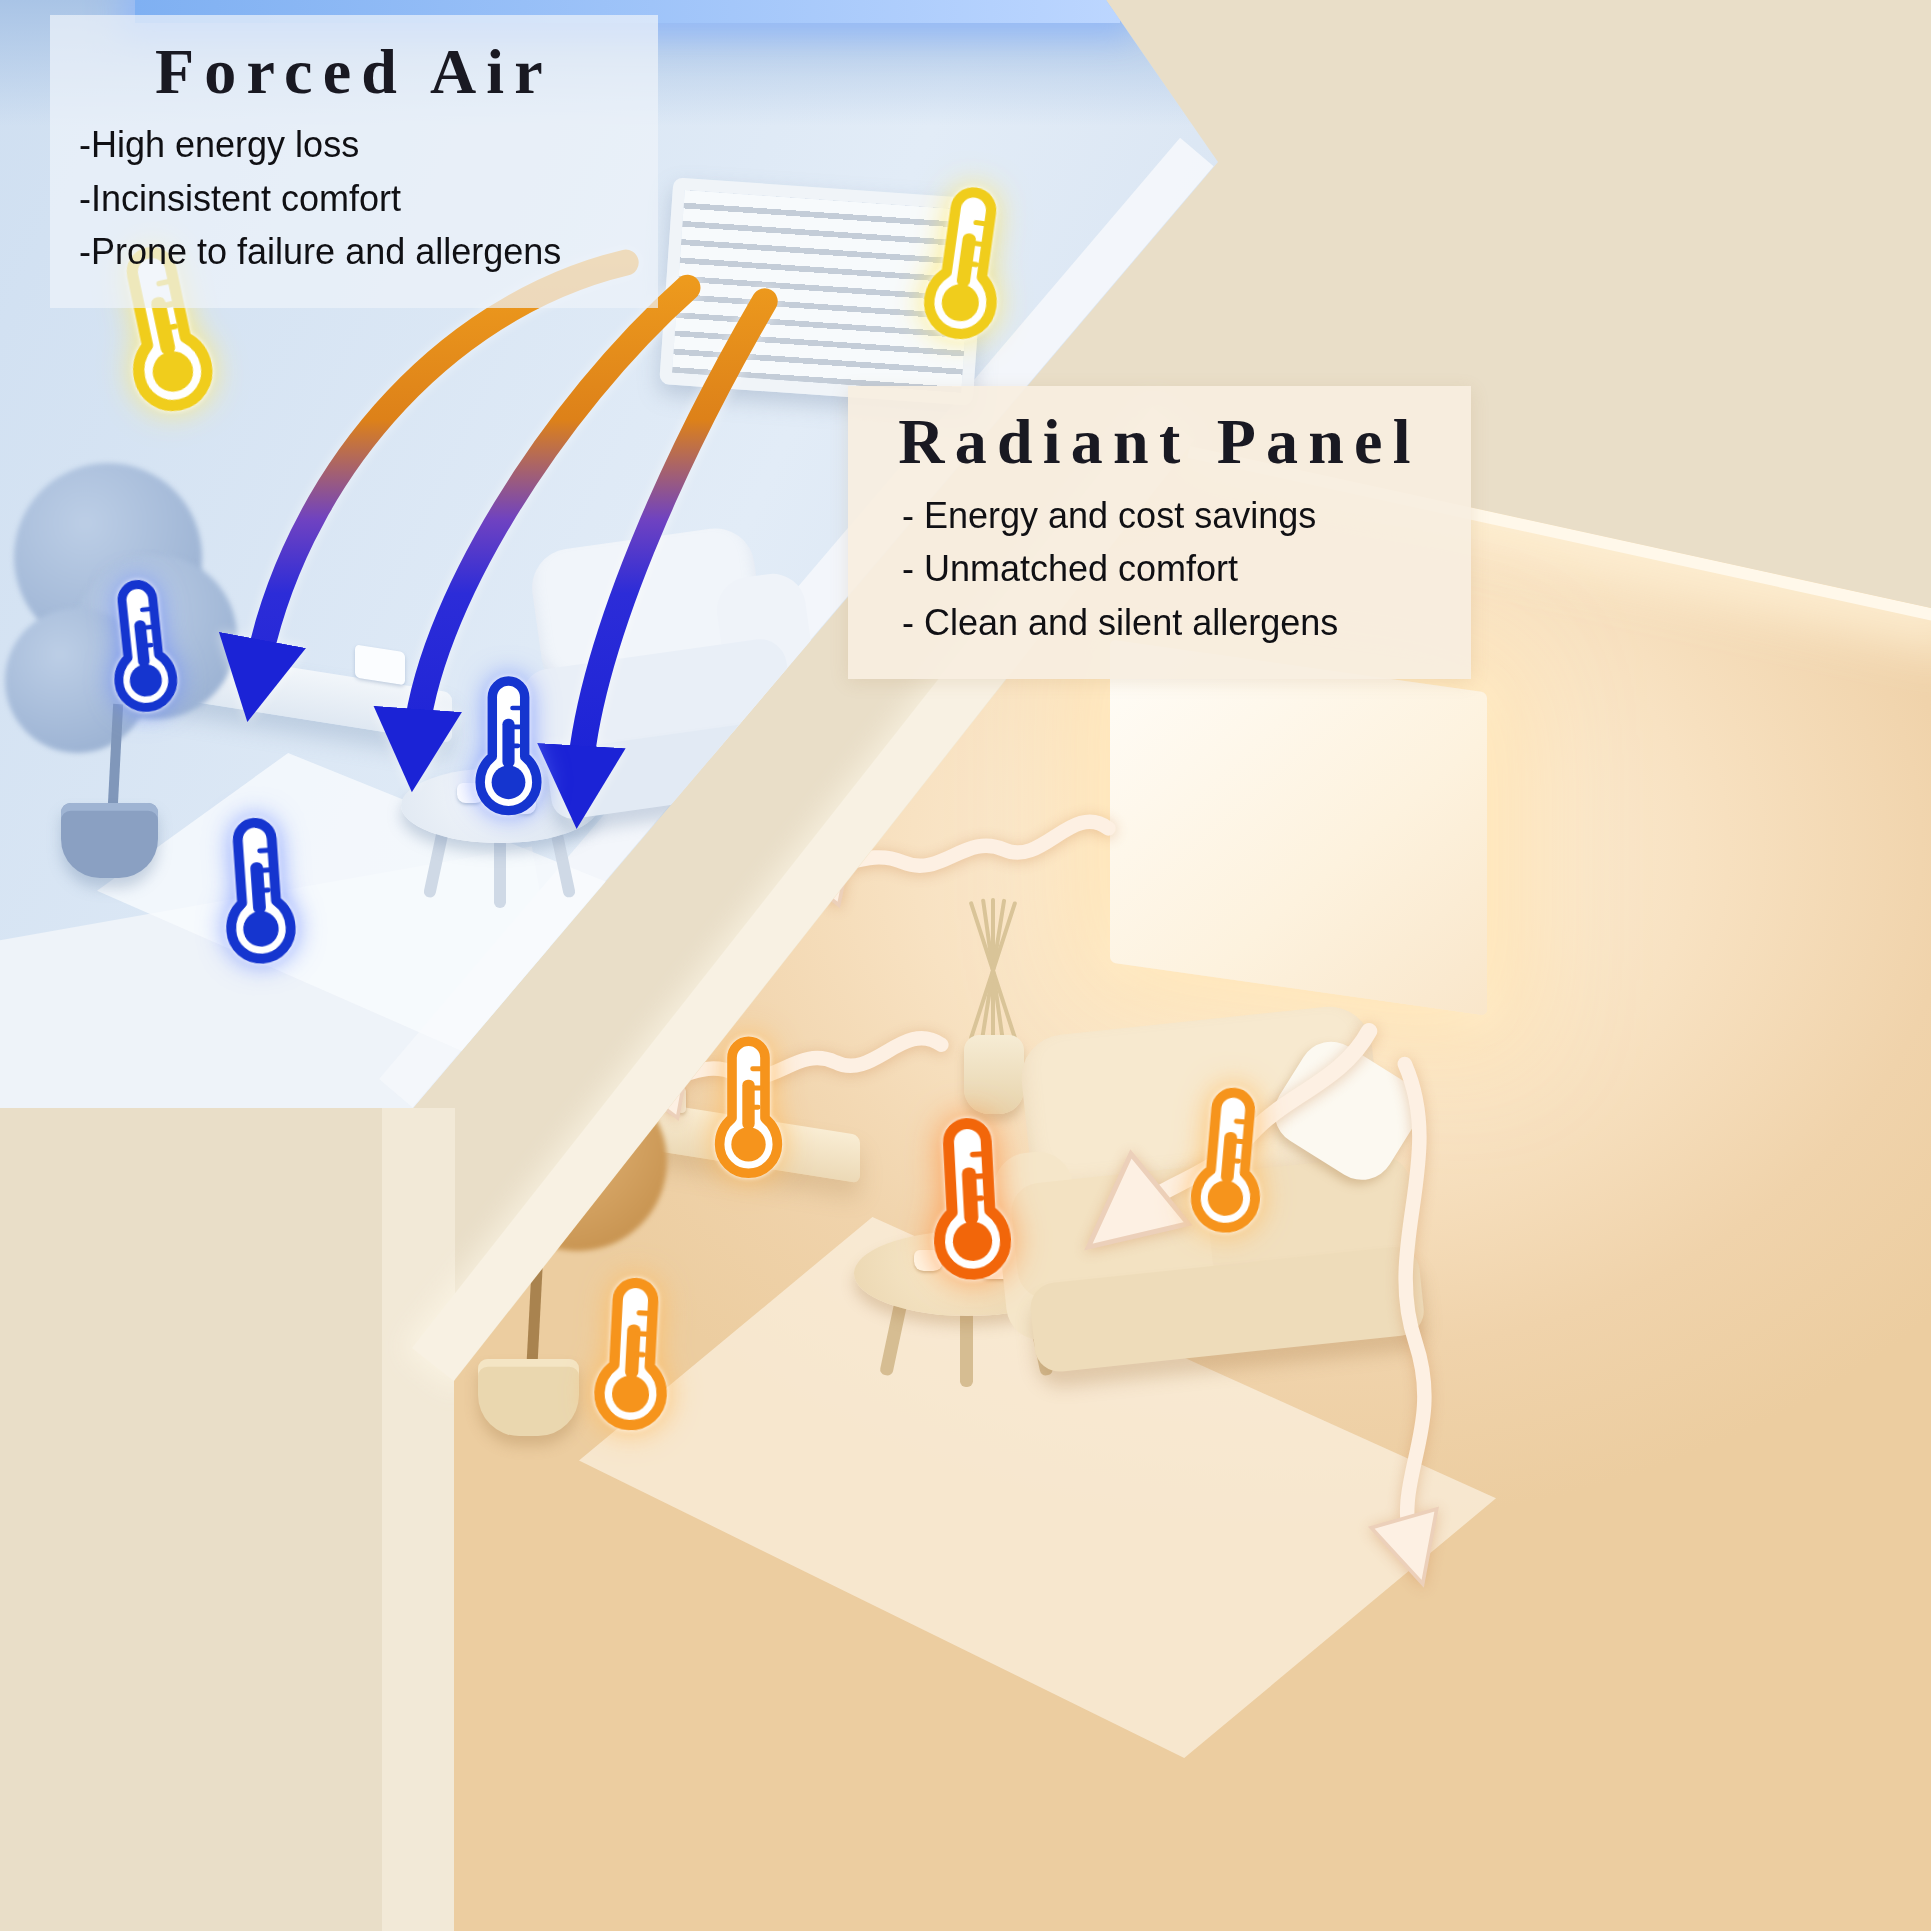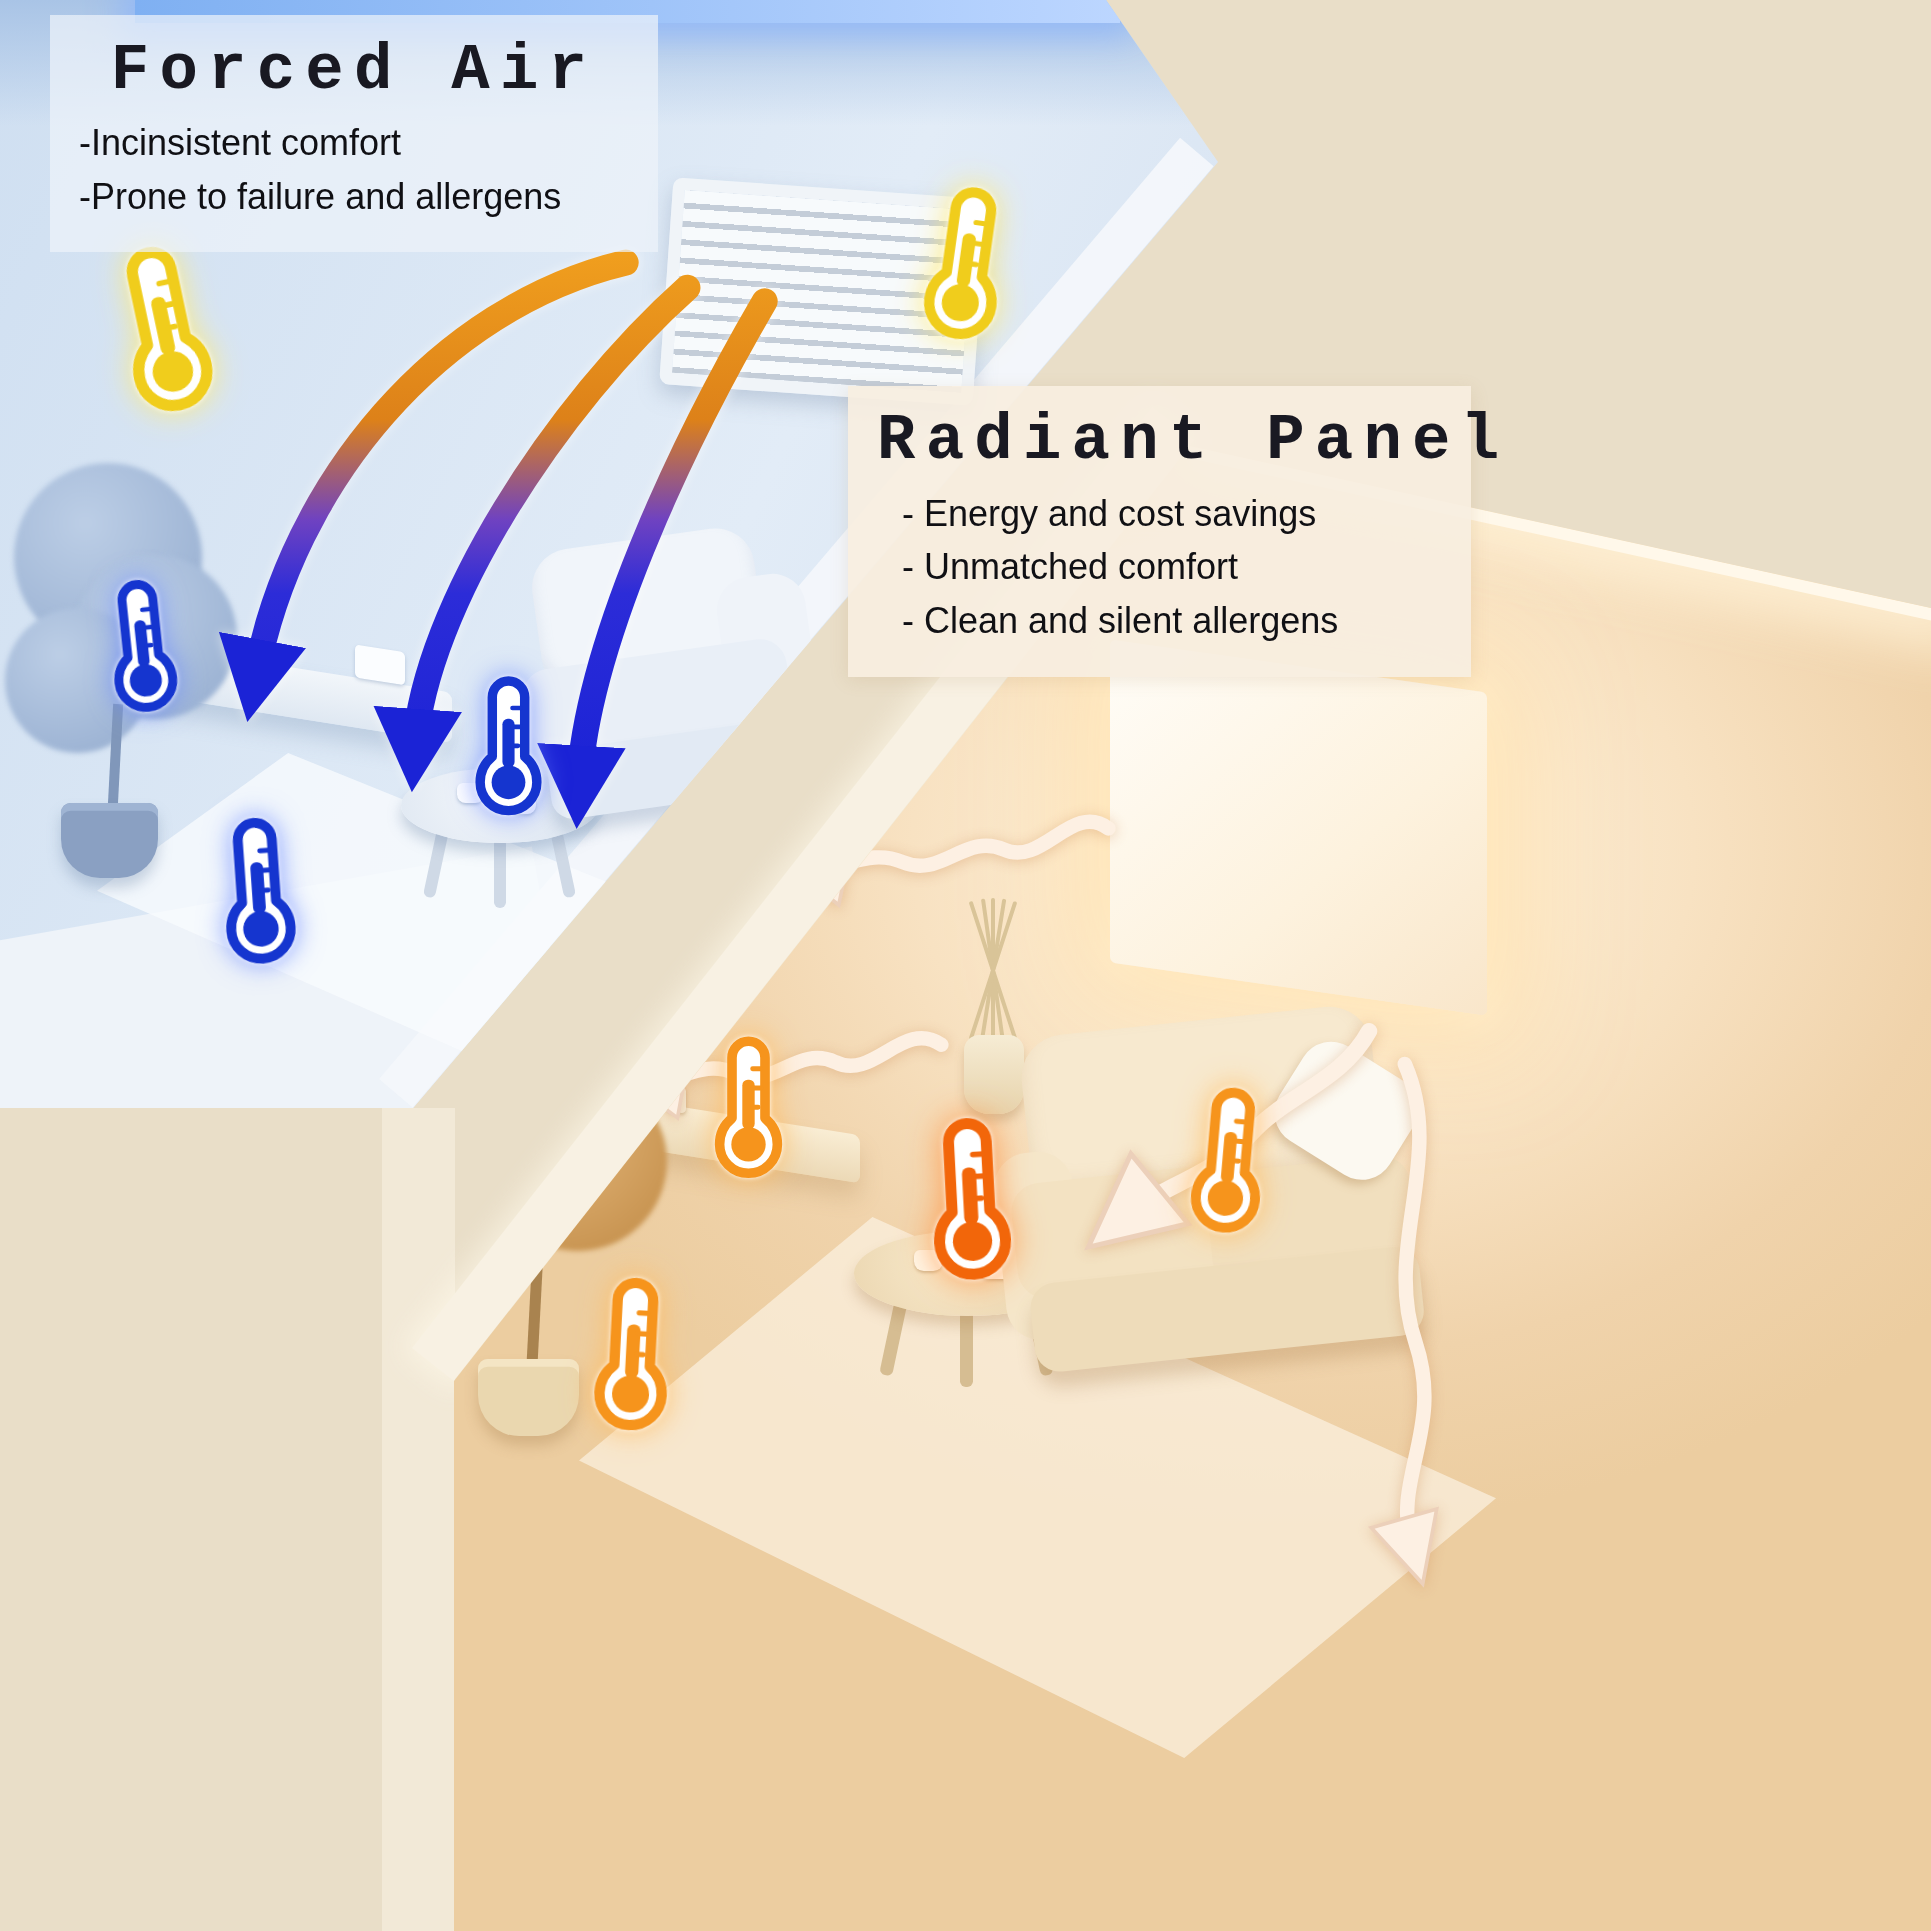--- a/index.html
+++ b/index.html
@@ -98,21 +98,21 @@
   
   .thermo{position:absolute;}
   .thermo svg{width:100%;height:100%;display:block;overflow:visible;}
   .thermo.yellow{color:#f0cd1c;filter:drop-shadow(0 0 2.9px #fff) drop-shadow(0 0 15.4px rgba(255,235,120,.95));}
   .thermo.blue{color:#1535cf;filter:drop-shadow(0 0 2.9px #fff) drop-shadow(0 0 13.5px rgba(110,140,255,.85));}
   .thermo.orange{color:#f6941c;filter:drop-shadow(0 0 2.9px #fff) drop-shadow(0 0 15.4px rgba(255,190,100,.95));}
   .thermo.deep{color:#f2660a;filter:drop-shadow(0 0 2.9px #fff) drop-shadow(0 0 17.4px rgba(255,150,70,.95));}
 
   
   .textbox{position:absolute;padding:19.3px 29px 25px 29px;}
-  .textbox .title{font-family:Liberation Mono, monospace;font-size:64px;letter-spacing:.16em;
+  .textbox .title{font-family:Liberation Serif, serif;font-size:64px;letter-spacing:.16em;
     color:#191922;text-align:center;white-space:nowrap;margin:0 0 13.5px 0;}
   .textbox .bullet{font-family:"Liberation Sans",sans-serif;font-size:36px;color:#101014;
     margin:6.8px 0;line-height:1.3;}
   .textbox.forced{left:50px;top:15.4px;width:550px;background:rgba(237,243,250,.72);}
   .textbox.radiant{left:848px;top:386px;width:565px;background:rgba(247,238,224,.93);
     box-shadow:0 3.9px 17.4px rgba(160,120,70,.15);}
   .textbox.radiant .bullet{padding-left:25px;}
 </style>
 </head>
 <body>
@@ -305,20 +305,21 @@
       </div>
     <div class="thermo blue" style="left:216px;top:814px;width:85px;height:159px;transform:rotate(-4deg);">
         <svg viewBox="0 0 60 112">
           <use href="#thermo"></use>
         </svg>
       </div>
   </section>
 
   <div class="textbox forced">
     <h1 class="title">Forced Air</h1>
+    <p class="bullet">-High energy loss</p>
     <p class="bullet">-Incinsistent comfort</p>
     <p class="bullet">-Prone to failure and allergens</p>
   </div>
 
   <div class="textbox radiant">
     <h1 class="title">Radiant Panel</h1>
     <p class="bullet">- Energy and cost savings</p>
     <p class="bullet">- Unmatched comfort</p>
     <p class="bullet">- Clean and silent allergens</p>
   </div>

